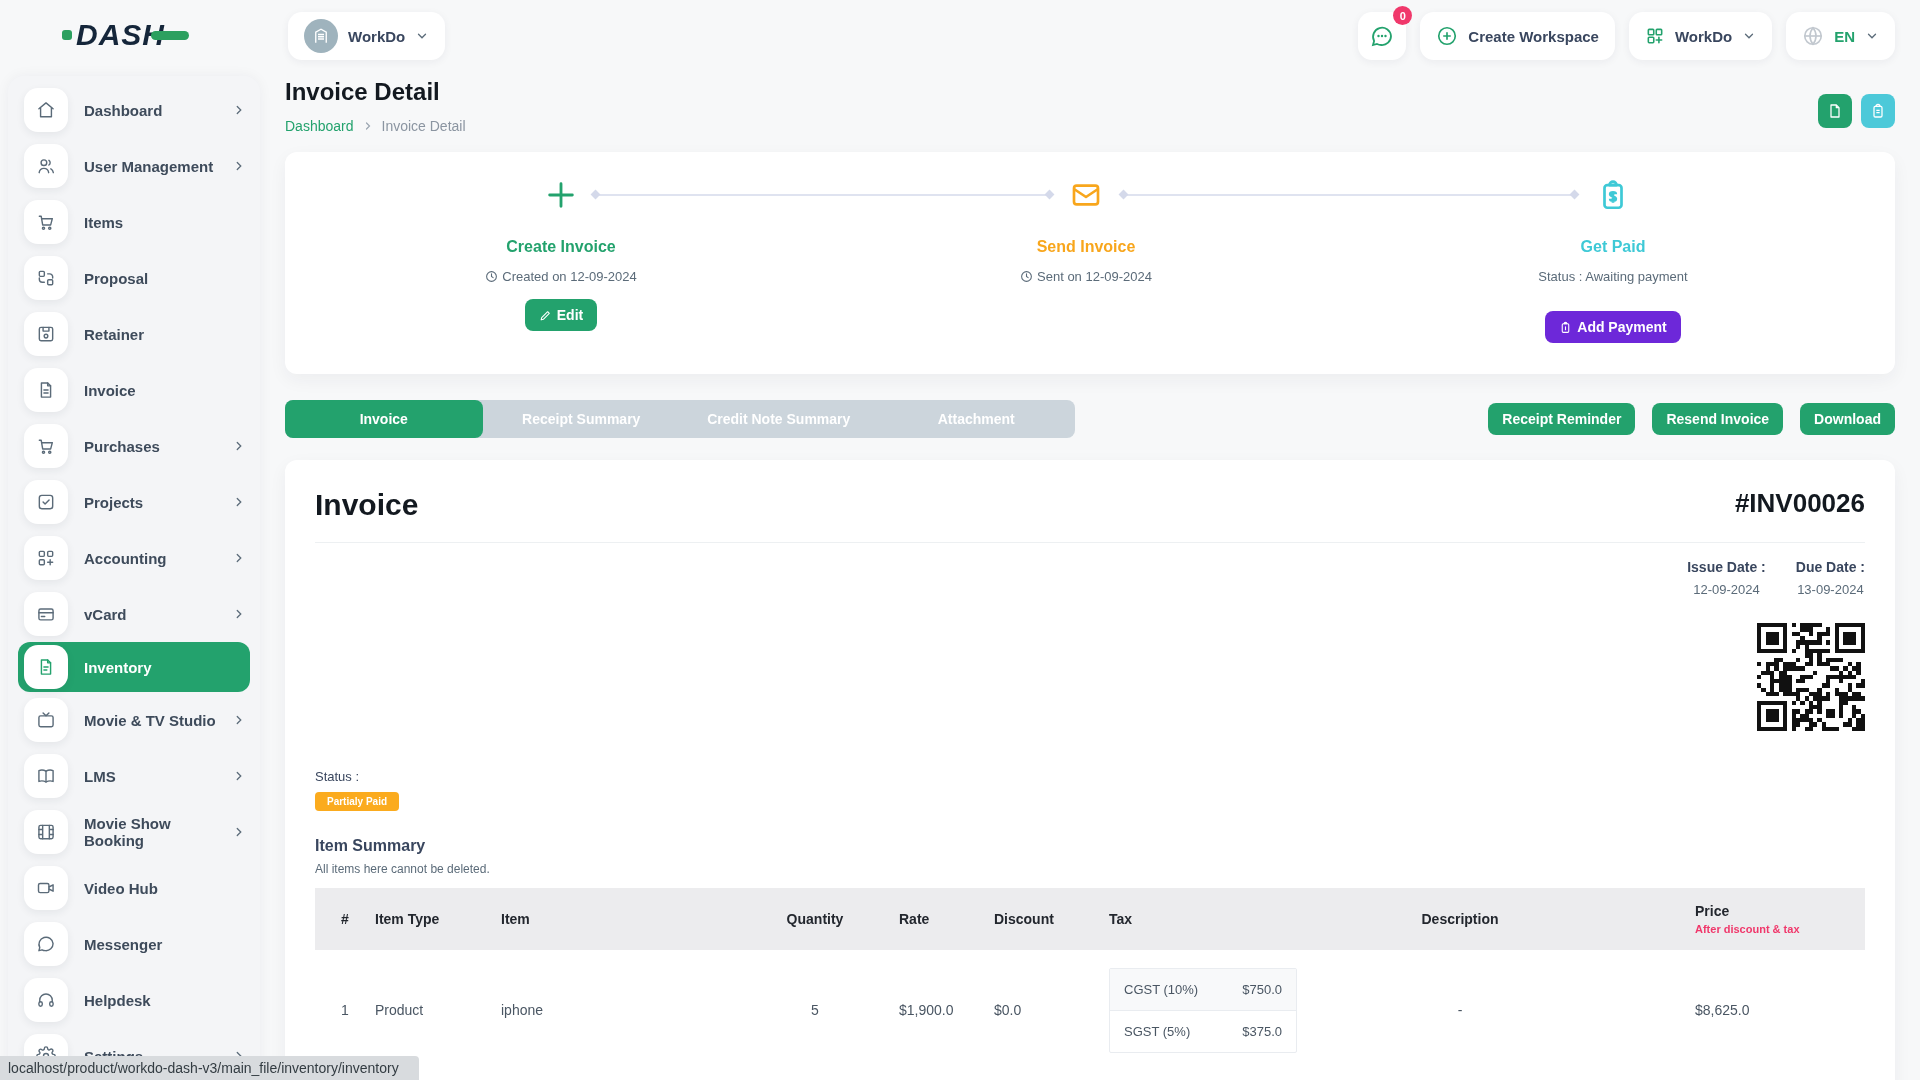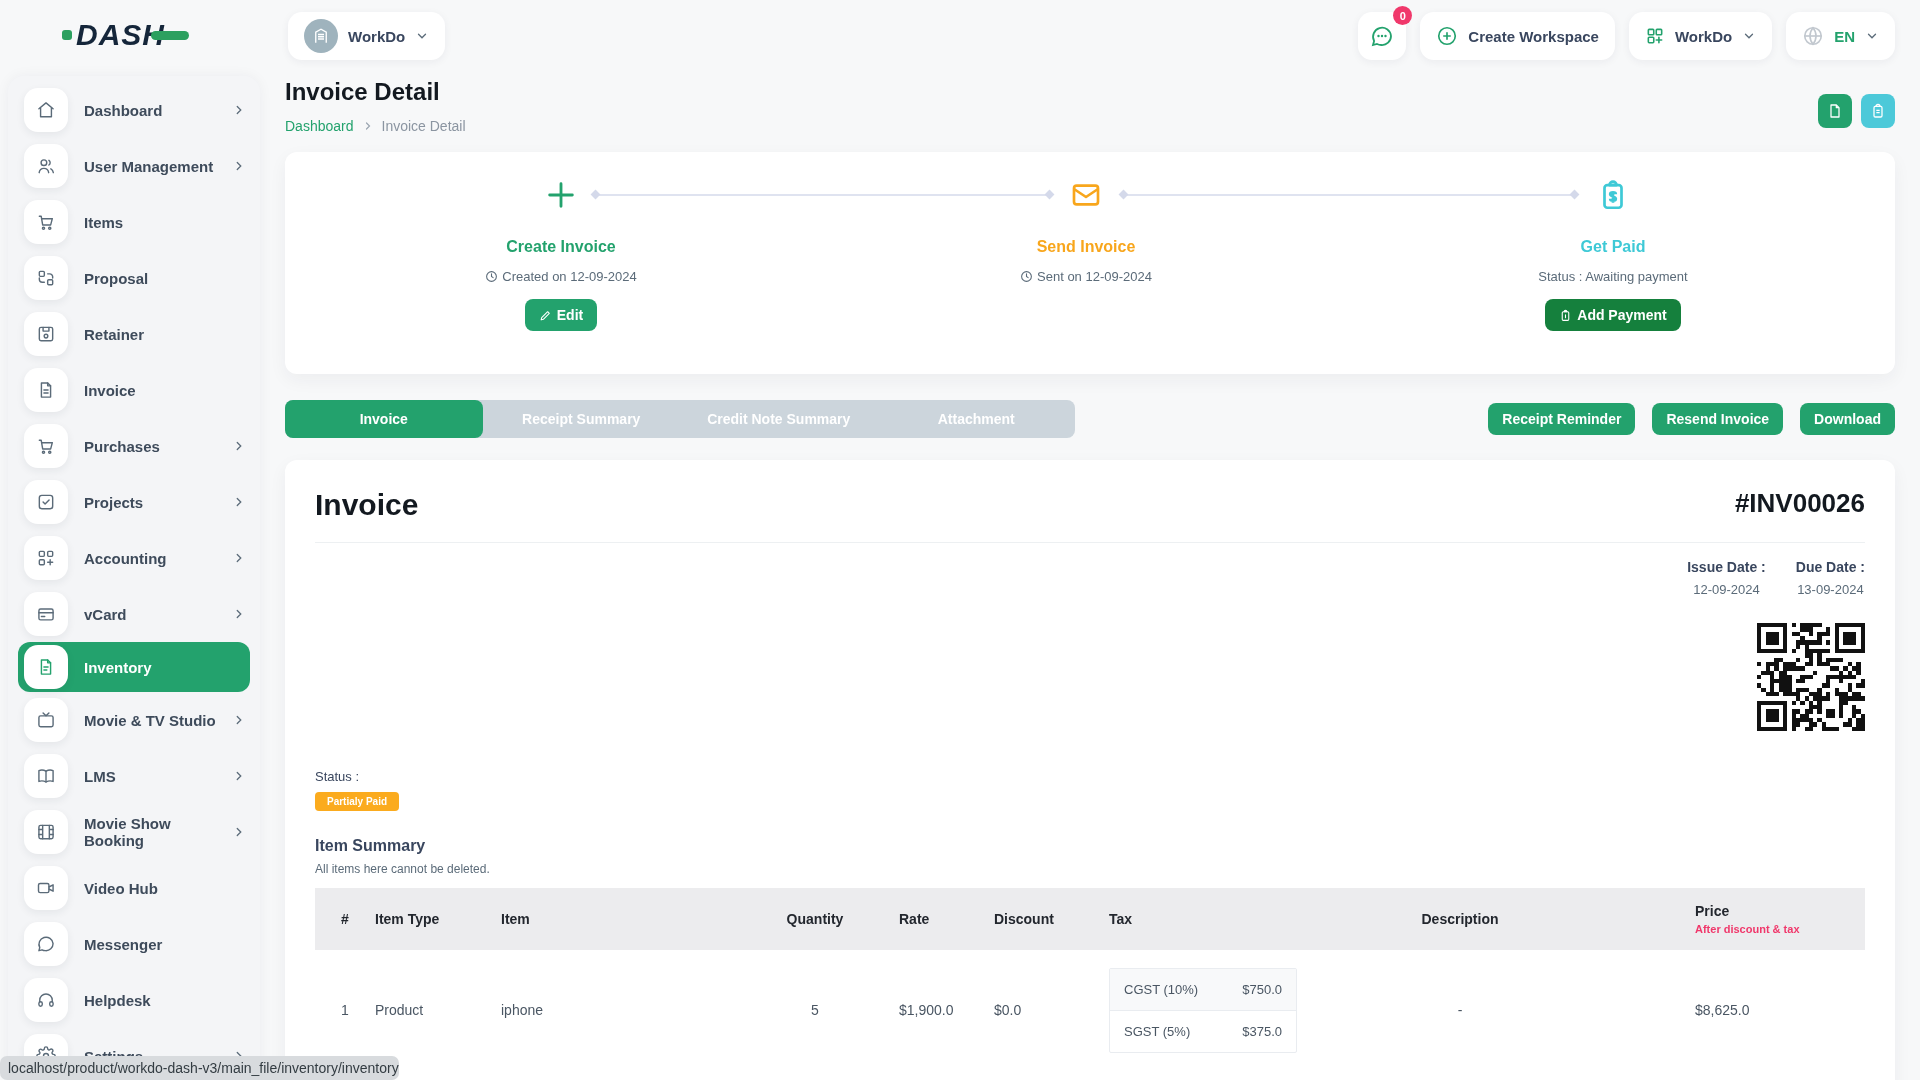--- a/index.html
+++ b/index.html
@@ -53,21 +53,21 @@
   .connector { position:absolute; top:42px; height:2px; background:#dfe3f0; }
   .connector::before, .connector::after { content:""; position:absolute; top:-3px; width:7px; height:7px; background:#d4d9ea; transform:rotate(45deg); }
   .connector::before { left:-3px; } .connector::after { right:-3px; }
   .step { position:absolute; top:22px; width:420px; transform:translateX(-50%); text-align:center; }
   .step-icon { height:42px; display:flex; align-items:center; justify-content:center; }
   .step-title { margin-top:22px; font-size:16px; font-weight:700; }
   .step-title.green { color:#23a26d; } .step-title.orange { color:#f8a61c; } .step-title.cyan { color:#3ec9d6; }
   .step-sub { margin-top:13px; font-size:13px; color:#5b6b79; display:flex; align-items:center; justify-content:center; gap:4px; }
   .step-btnrow { margin-top:15px; }
   .btn { border:none; border-radius:8px; color:#fff; font-size:14px; font-weight:700; font-family:inherit; padding:8px 14px; cursor:pointer; display:inline-flex; align-items:center; gap:5px; }
-  .btn.green { background:#23a26d; } .btn.cyan { background:#15803d; }
+  .btn.green { background:#23a26d; } .btn.cyan { background:#6d28d9;margin-top:12px; }
 
   
   .tabs-row { margin-top:26px; display:flex; align-items:center; }
   .tabs { width:790px; height:38px; background:#ccd5dc; border-radius:8px; display:flex; }
   .tab { flex:1; display:flex; align-items:center; justify-content:center; font-size:14px; font-weight:600; color:#fff; cursor:pointer; border-radius:8px; }
   .tab.active { background:#23a26d; }
   .tabs-actions { margin-left:auto; display:flex; gap:17px; }
 
   
   .invoice-card { margin-top:22px; padding:28px 30px; min-height:620px; }
@@ -106,21 +106,21 @@
   .td.c-disc { padding-left:9px; }
   .td.c-desc { text-align:center; }
   .td.c-price { padding-left:70px; }
   .tax-box { margin-left:14px; width:188px; border:1px solid #e9ecf0; border-radius:2px; font-size:13px; }
   .tax-line { display:flex; align-items:center; justify-content:space-between; padding:13px 14px; }
   .tax-line + .tax-line { border-top:1px solid #e9ecf0; }
   .tax-line:first-child { background:#f8f9fa; }
   .tax-amount { font-weight:400; }
 
   
-  .statusbar { position:absolute; left:0; bottom:0; height:24px; background:#d8dbde; color:#333c42; font-size:14px; display:flex; align-items:center; padding:0 0 0 8px; border-top-right-radius:4px;border-radius:7px; }
+  .statusbar { position:absolute; left:0; bottom:0; height:24px; background:#d8dbde; color:#333c42; font-size:14px; display:flex; align-items:center; padding:0 20px 0 8px; border-top-right-radius:4px; }
 </style>
 </head>
 <body>
 
 <div class="header">
   <div class="logo">
     <span class="logo-dot"></span>
     <span class="logo-text">DASH</span>
     <span class="logo-bar"></span>
   </div>

